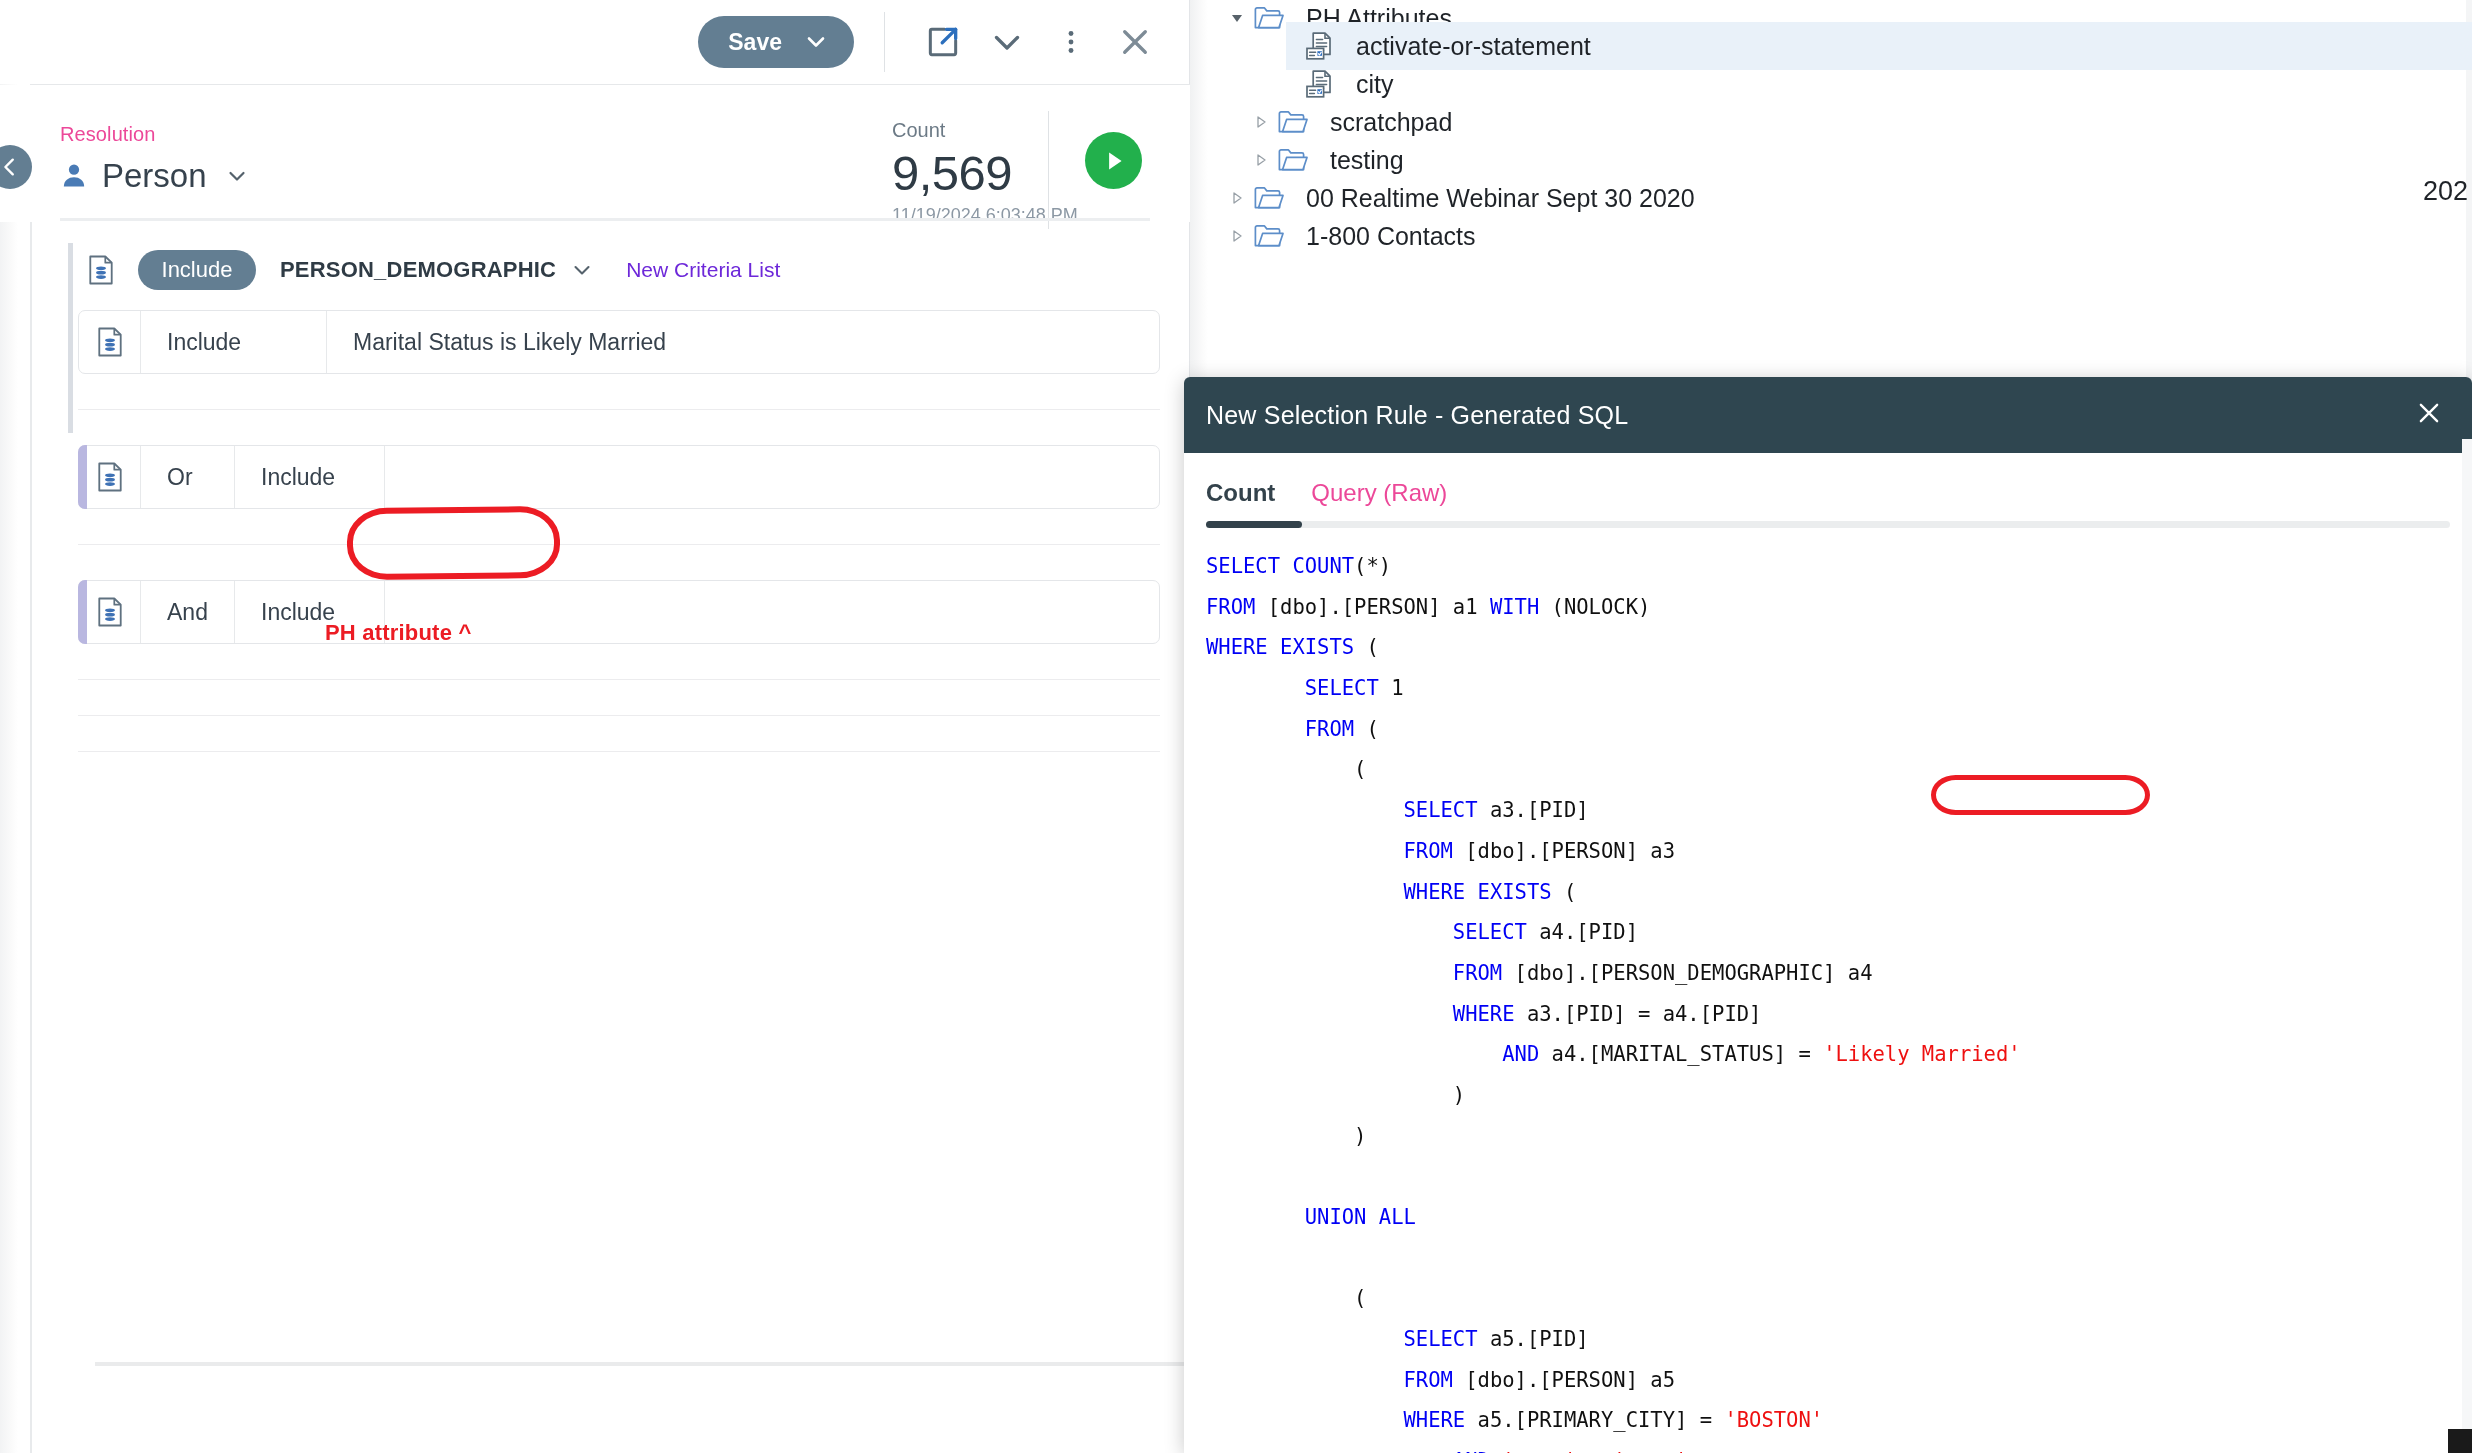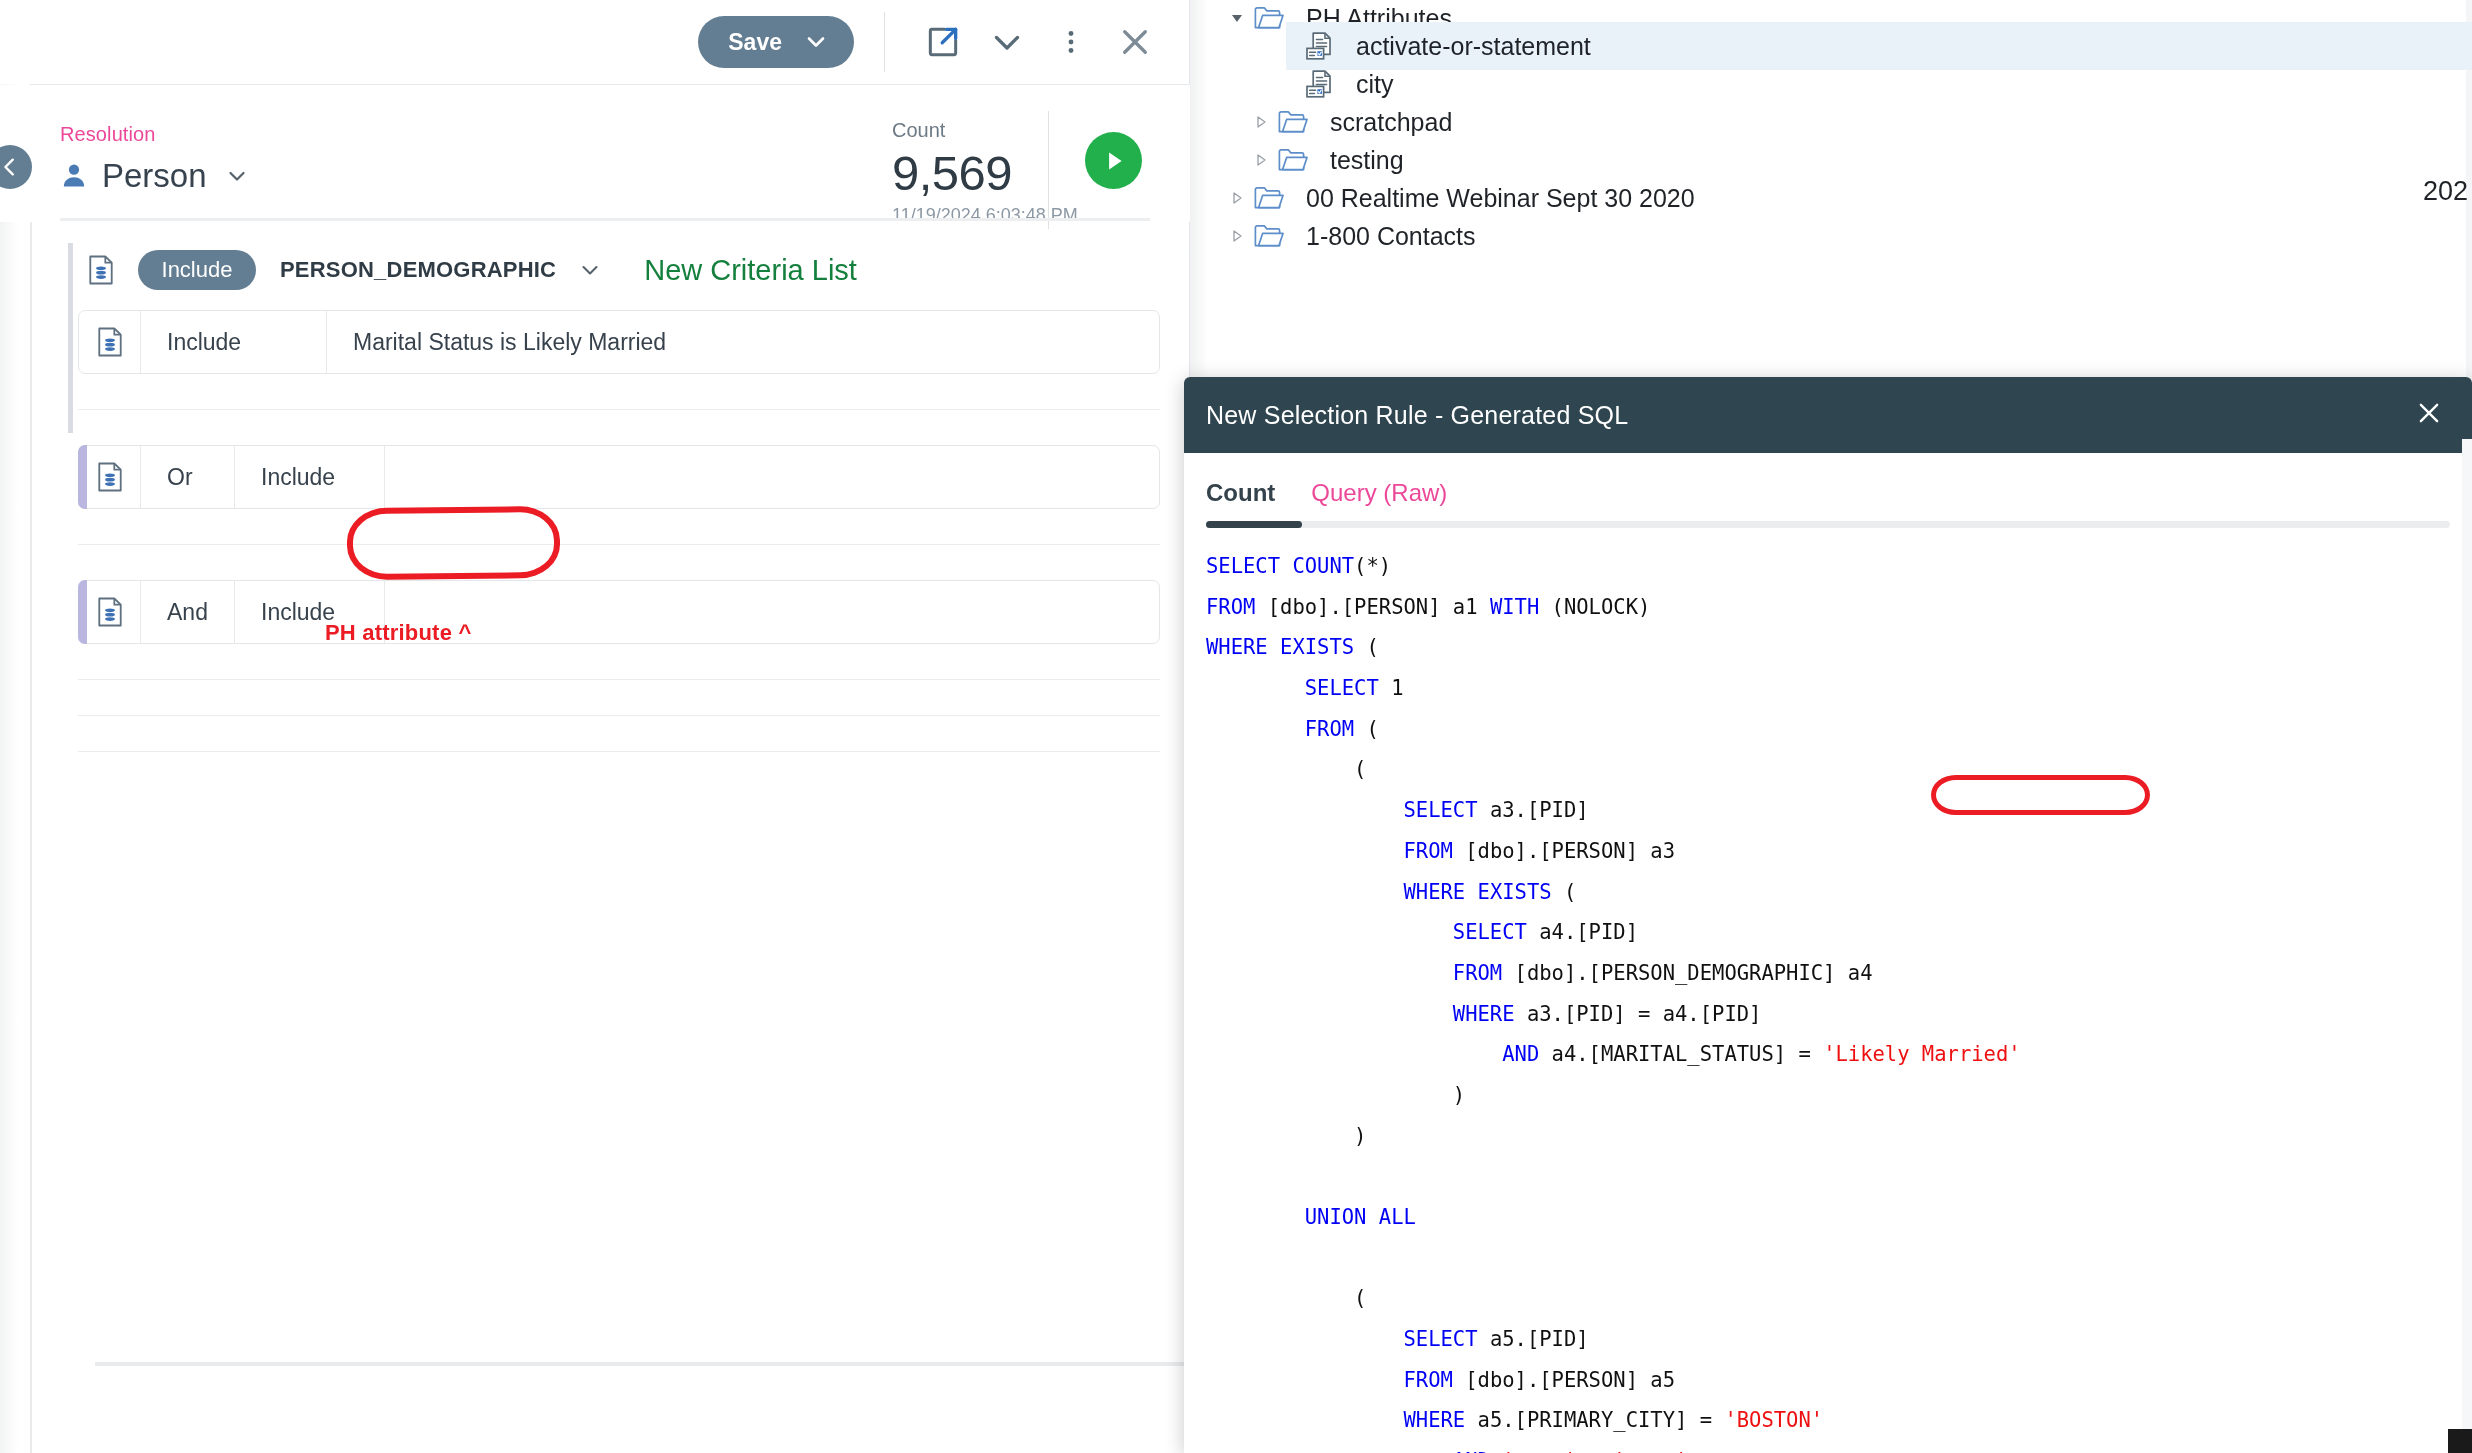--- a/index.html
+++ b/index.html
@@ -82,23 +82,23 @@
     position:absolute; left:60px; top:239px; width: 1100px;
   }
   .crit-group-bar { position:absolute; left:8px; top:4px; width:5px; height:190px; background:#d9dde3; }
   .group-head { display:flex; align-items:center; height: 62px; padding-left: 28px; gap: 24px; }
   .doc-icon { width: 26px; height: 30px; flex: none; }
   .include-pill {
     background:#637e92; color:#fff; border-radius:22px; height:40px; min-width:118px;
     display:flex; align-items:center; justify-content:center;
     font-size:22px; padding: 0 22px; cursor:pointer;
   }
-  .table-select { display:flex; align-items:center; gap:22px; cursor:pointer; }
+  .table-select { display:flex; align-items:center; gap:14px; cursor:pointer; }
   .table-name { font-size:22px; color:#2f3b45; font-weight:600; letter-spacing:.2px;}
-  .new-crit-link { font-size:29px; color:#15803d; cursor:pointer; margin-left:18px;}
+  .new-crit-link { font-size:21px; color:#6d28d9; cursor:pointer; margin-left:8px;}
 
   
   .crit-rows { position:absolute; left:78px; top:310px; width:1082px; }
   .crit-row {
     position:relative; display:flex; align-items:stretch; height: 64px;
     border:1px solid #e4e6e9; border-radius: 7px; background:#fff;
     margin-bottom: 35px;
   }
   .crit-row.has-accent::before {
     content:""; position:absolute; left:-1px; top:-1px; bottom:-1px; width:9px;

